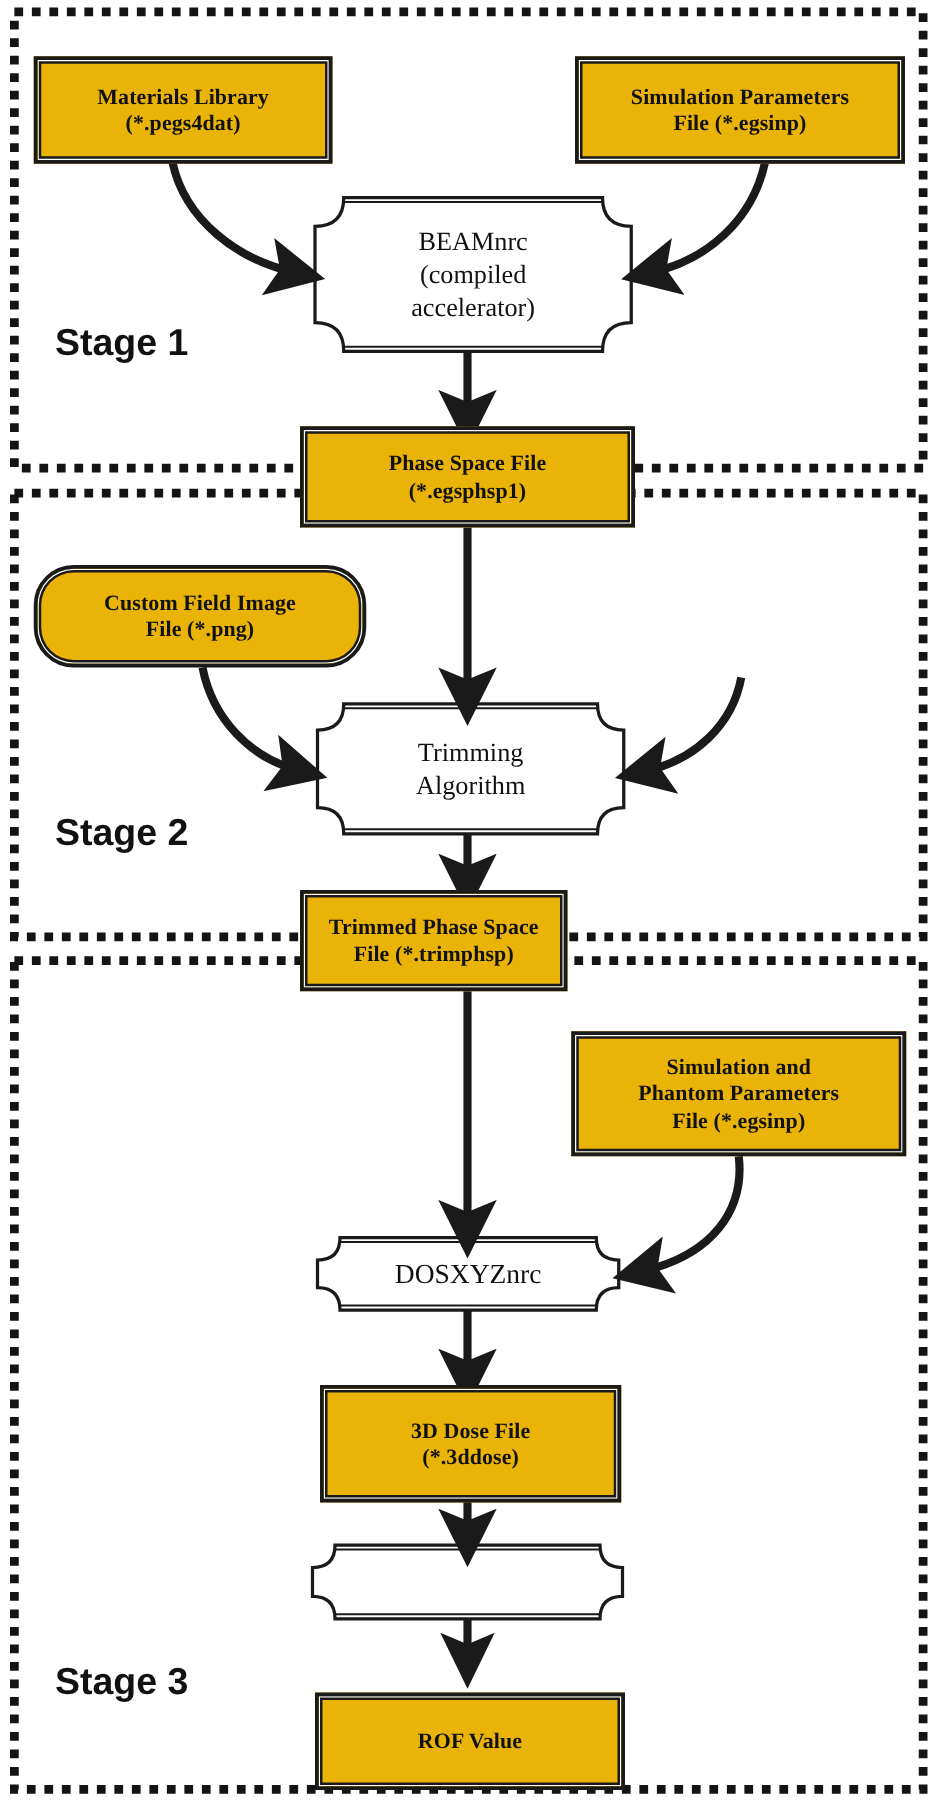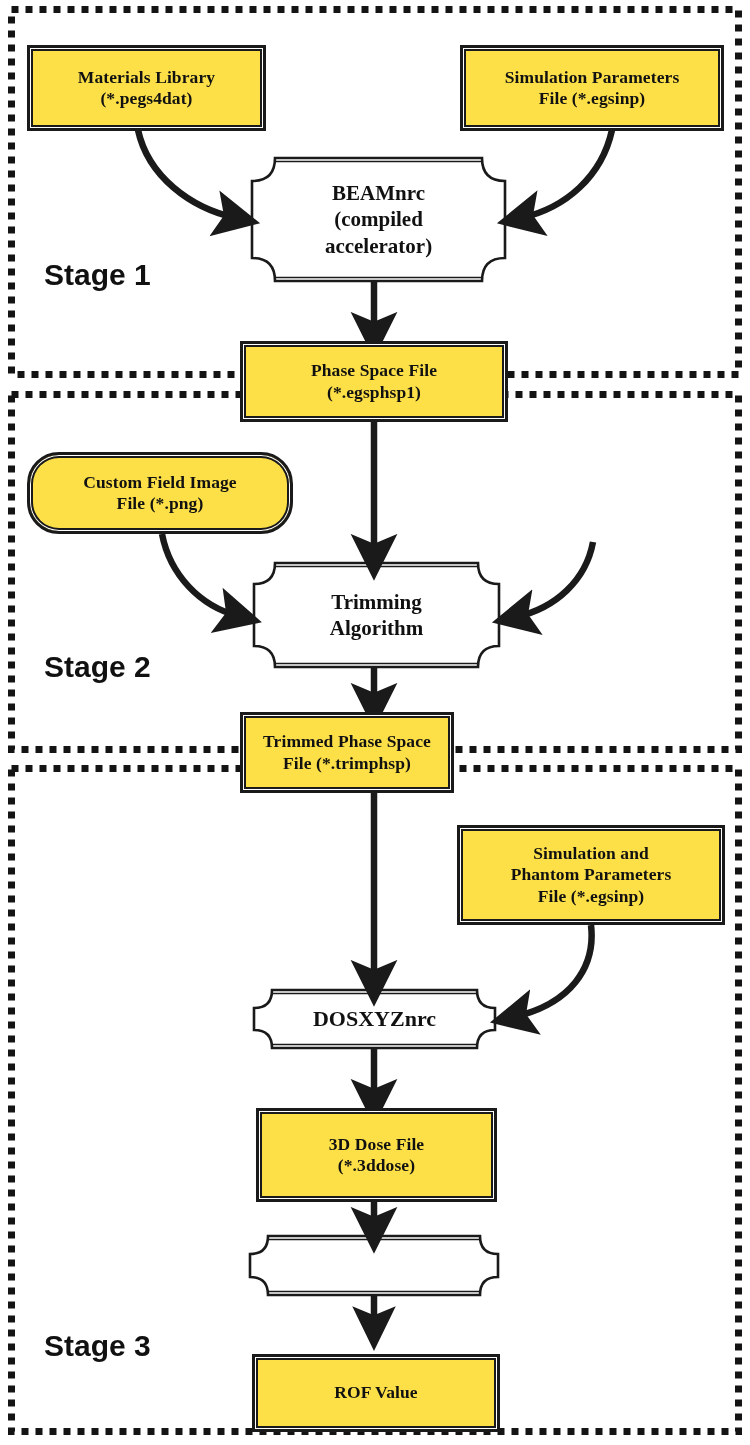--- a/index.html
+++ b/index.html
@@ -26,21 +26,21 @@
   }
   
   .node {
     position: absolute;
     box-sizing: border-box;
     display: flex;
     align-items: center;
     justify-content: center;
     text-align: center;
     color: #111111;
-    background: #fde047;
+    background: #eab308;
     z-index: 5;
   }
   .rect {
     border: 3px double #1a1a1a;
     border-width: 3px;
     border-style: solid;
     box-shadow: inset 0 0 0 1px #ffffff, inset 0 0 0 3px #1a1a1a;
   }
   .node .lbl {
     display: block;
@@ -56,21 +56,21 @@
     display: flex;
     align-items: center;
     justify-content: center;
     text-align: center;
     color: #111111;
     pointer-events: none;
   }
   .proc-label .lbl {
     white-space: pre-line;
     line-height: 1.25;
-    font-weight: bold;
+    font-weight: normal;
   }
   
   .stage-caption {
     position: absolute;
     font-family: "Liberation Sans", "DejaVu Sans", sans-serif;
     font-size: 30px;
     font-weight: bold;
     color: #111111;
     letter-spacing: 0px;
     z-index: 4;

